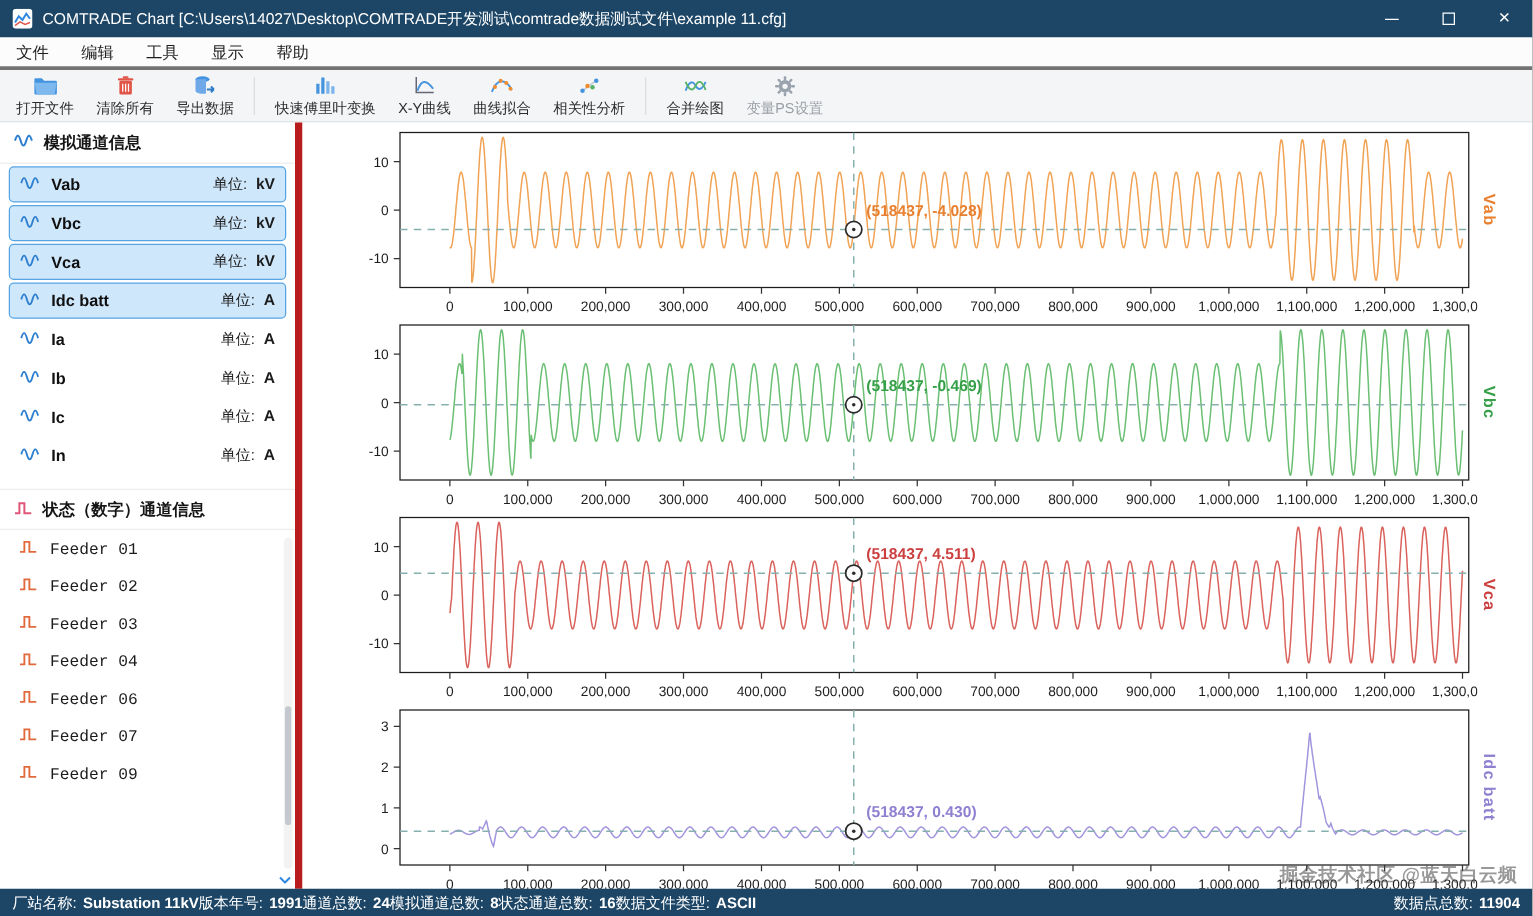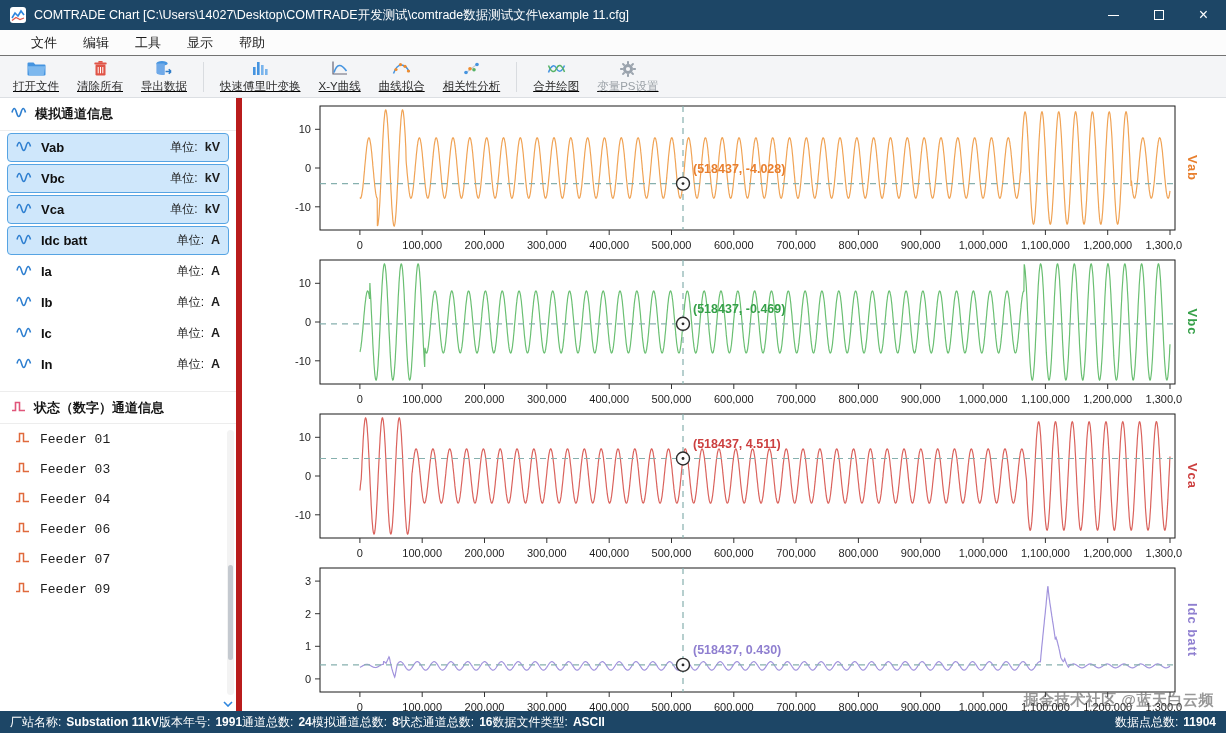--- a/index.html
+++ b/index.html
@@ -11,26 +11,26 @@
   .titlebar{position:absolute;top:0;left:0;right:0;height:30px;background:#1d4666;display:flex;align-items:center;color:#fff;}
   .app-icon{margin:0 8px 0 10px;display:flex;align-items:center;}
   .title-text{font-size:12.5px;flex:1;white-space:nowrap;overflow:hidden;}
   .win-controls{display:flex;height:100%;}
   .win-btn{width:45px;height:100%;display:flex;align-items:center;justify-content:center;color:#fff;font-size:15px;cursor:default;}
   .icon-min{display:block;width:11px;border-top:1.6px solid #fff;}
   .icon-max{display:block;width:10px;height:10px;border:1.2px solid #fff;}
   .icon-close{font-size:16px;line-height:1;}
 
   
-  .menubar{position:absolute;top:30px;left:0;right:0;height:26px;background:#fcfcfc;display:flex;align-items:center;padding-left:18px;border-bottom:1px solid #737373;}
+  .menubar{position:absolute;top:30px;left:0;right:0;height:26px;background:#fcfcfc;display:flex;align-items:center;padding-left:0;border-bottom:3px solid #737373;}
   .menu-item{padding:4px 13px;font-size:13px;color:#1d1d1d;}
 
   
   .toolbar{position:absolute;top:56px;left:0;right:0;height:42px;background:#f4f5f7;border-bottom:1px solid #dcdfe3;display:flex;align-items:center;padding:0 4px;}
-  .tb-btn{display:flex;flex-direction:column;align-items:center;justify-content:space-between;padding:1px 9px;gap:1px;text-decoration:underline;}
+  .tb-btn{display:flex;flex-direction:column;align-items:center;justify-content:space-between;padding:1px 9px;gap:1px;}
   .tb-icon{height:18px;display:flex;align-items:center;}
   .tb-label{font-size:11.5px;color:#2d2d2d;white-space:nowrap;}
   .tb-btn.disabled .tb-label{color:#9aa0a6;}
   .tb-sep{width:1px;height:30px;background:#d9dce0;margin:0 7px;}
 
   
   .sidebar{position:absolute;top:98px;left:0;width:242px;bottom:22px;background:#fff;border-right:6px solid #b91c1c;overflow:hidden;}
   .side-header{display:flex;align-items:center;gap:8px;height:33px;padding:0 11px;font-size:13px;font-weight:bold;color:#151515;border-bottom:1px solid #ededed;}
   .side-header.digital{margin-top:12px;border-top:1px solid #ededed;}
   .chan-row{display:flex;align-items:center;height:29px;margin:2px 7px;padding:0 8px;border-radius:4px;border:1px solid transparent;font-size:13px;gap:9px;}
@@ -280,20 +280,26 @@
           </svg>
       </span>
       <span>状态（数字）通道信息</span>
     </div>
     <div id="feeder-list">
         <div class="feeder-row">
           <span><svg width="15" height="13" viewBox="0 0 15 13">
               <path d="M1 10.5h3.5V2.5h4v8H14" stroke="#e06a3c" stroke-width="1.5" fill="none"></path>
             </svg></span>
           <span>Feeder 01</span>
+        </div>
+        <div class="feeder-row">
+          <span><svg width="15" height="13" viewBox="0 0 15 13">
+              <path d="M1 10.5h3.5V2.5h4v8H14" stroke="#e06a3c" stroke-width="1.5" fill="none"></path>
+            </svg></span>
+          <span>Feeder 02</span>
         </div>
         <div class="feeder-row">
           <span><svg width="15" height="13" viewBox="0 0 15 13">
               <path d="M1 10.5h3.5V2.5h4v8H14" stroke="#e06a3c" stroke-width="1.5" fill="none"></path>
             </svg></span>
           <span>Feeder 03</span>
         </div>
         <div class="feeder-row">
           <span><svg width="15" height="13" viewBox="0 0 15 13">
               <path d="M1 10.5h3.5V2.5h4v8H14" stroke="#e06a3c" stroke-width="1.5" fill="none"></path>

